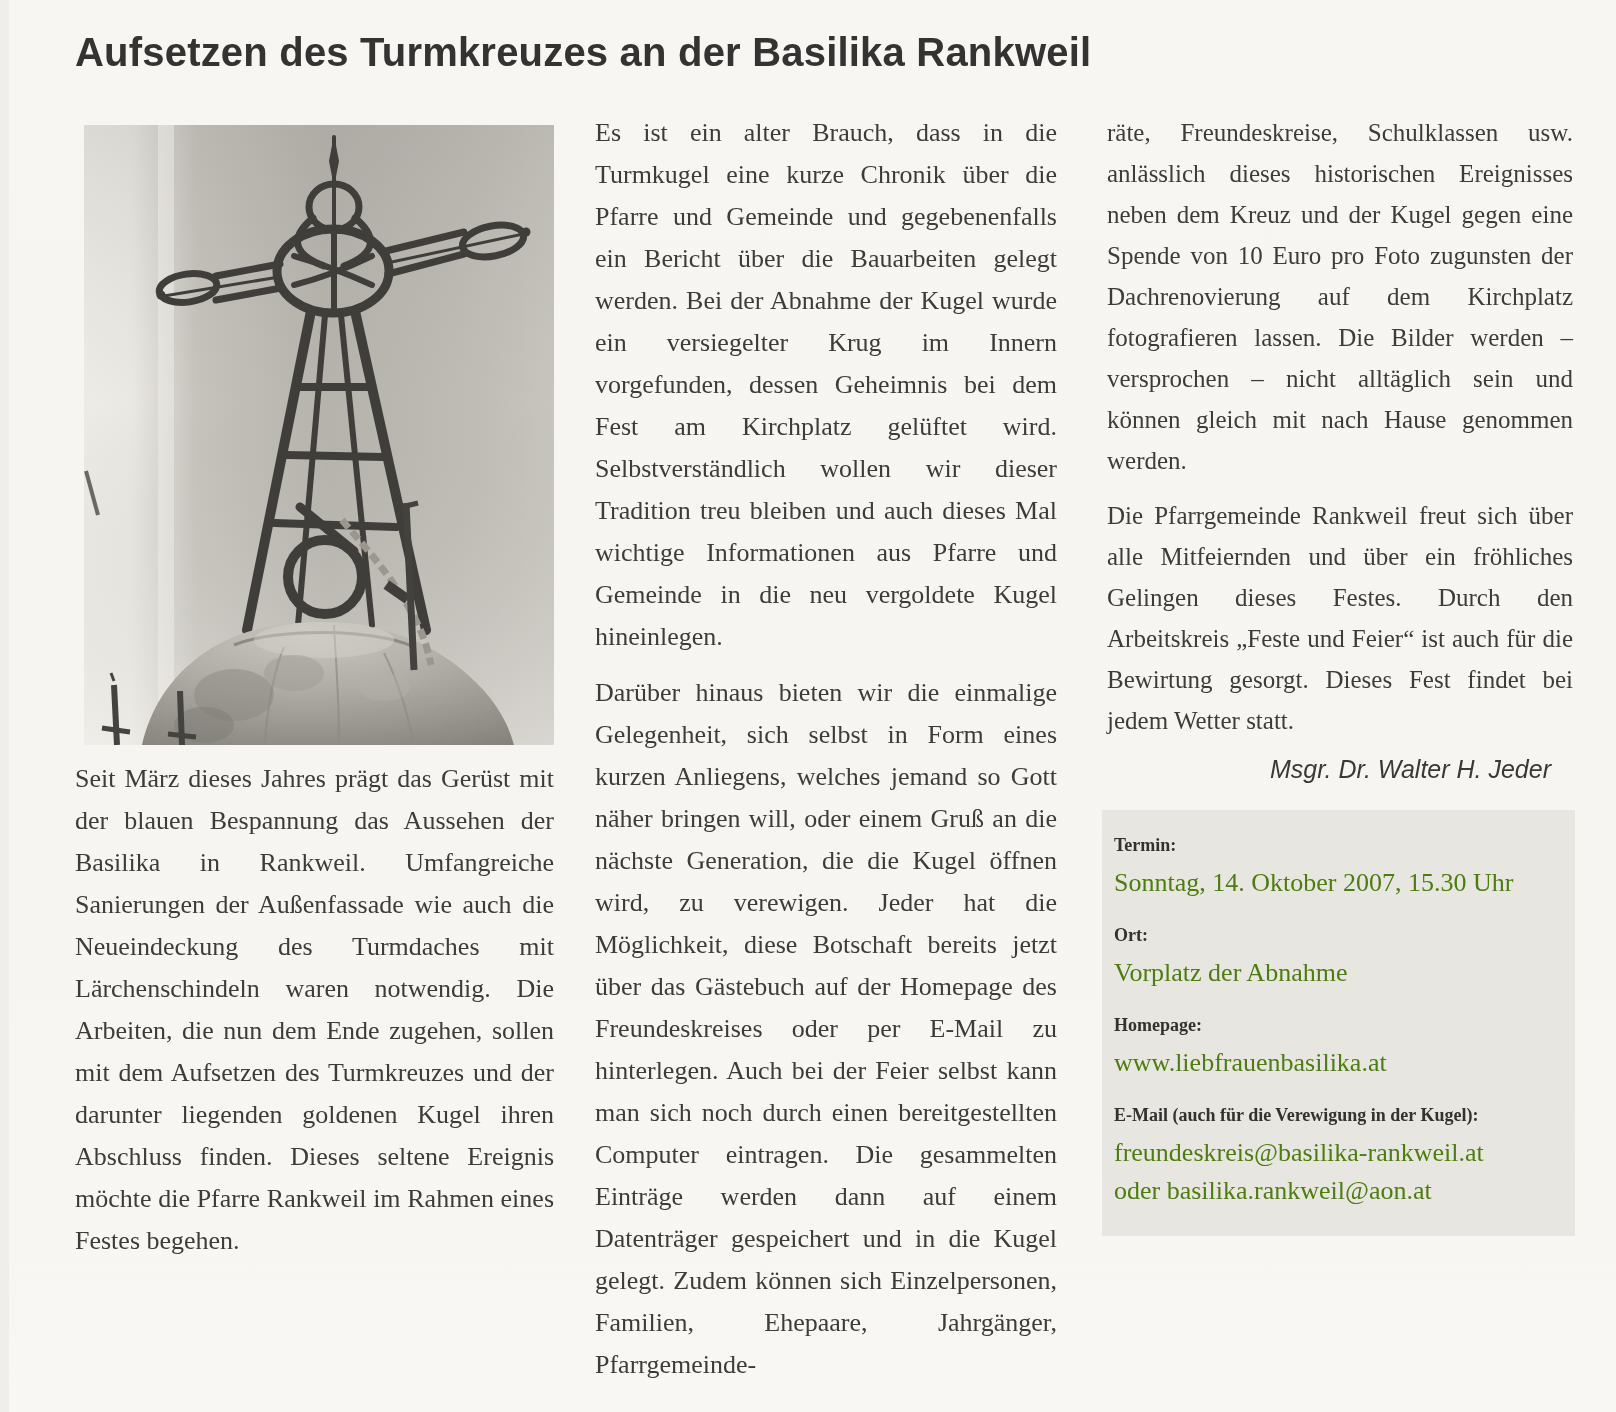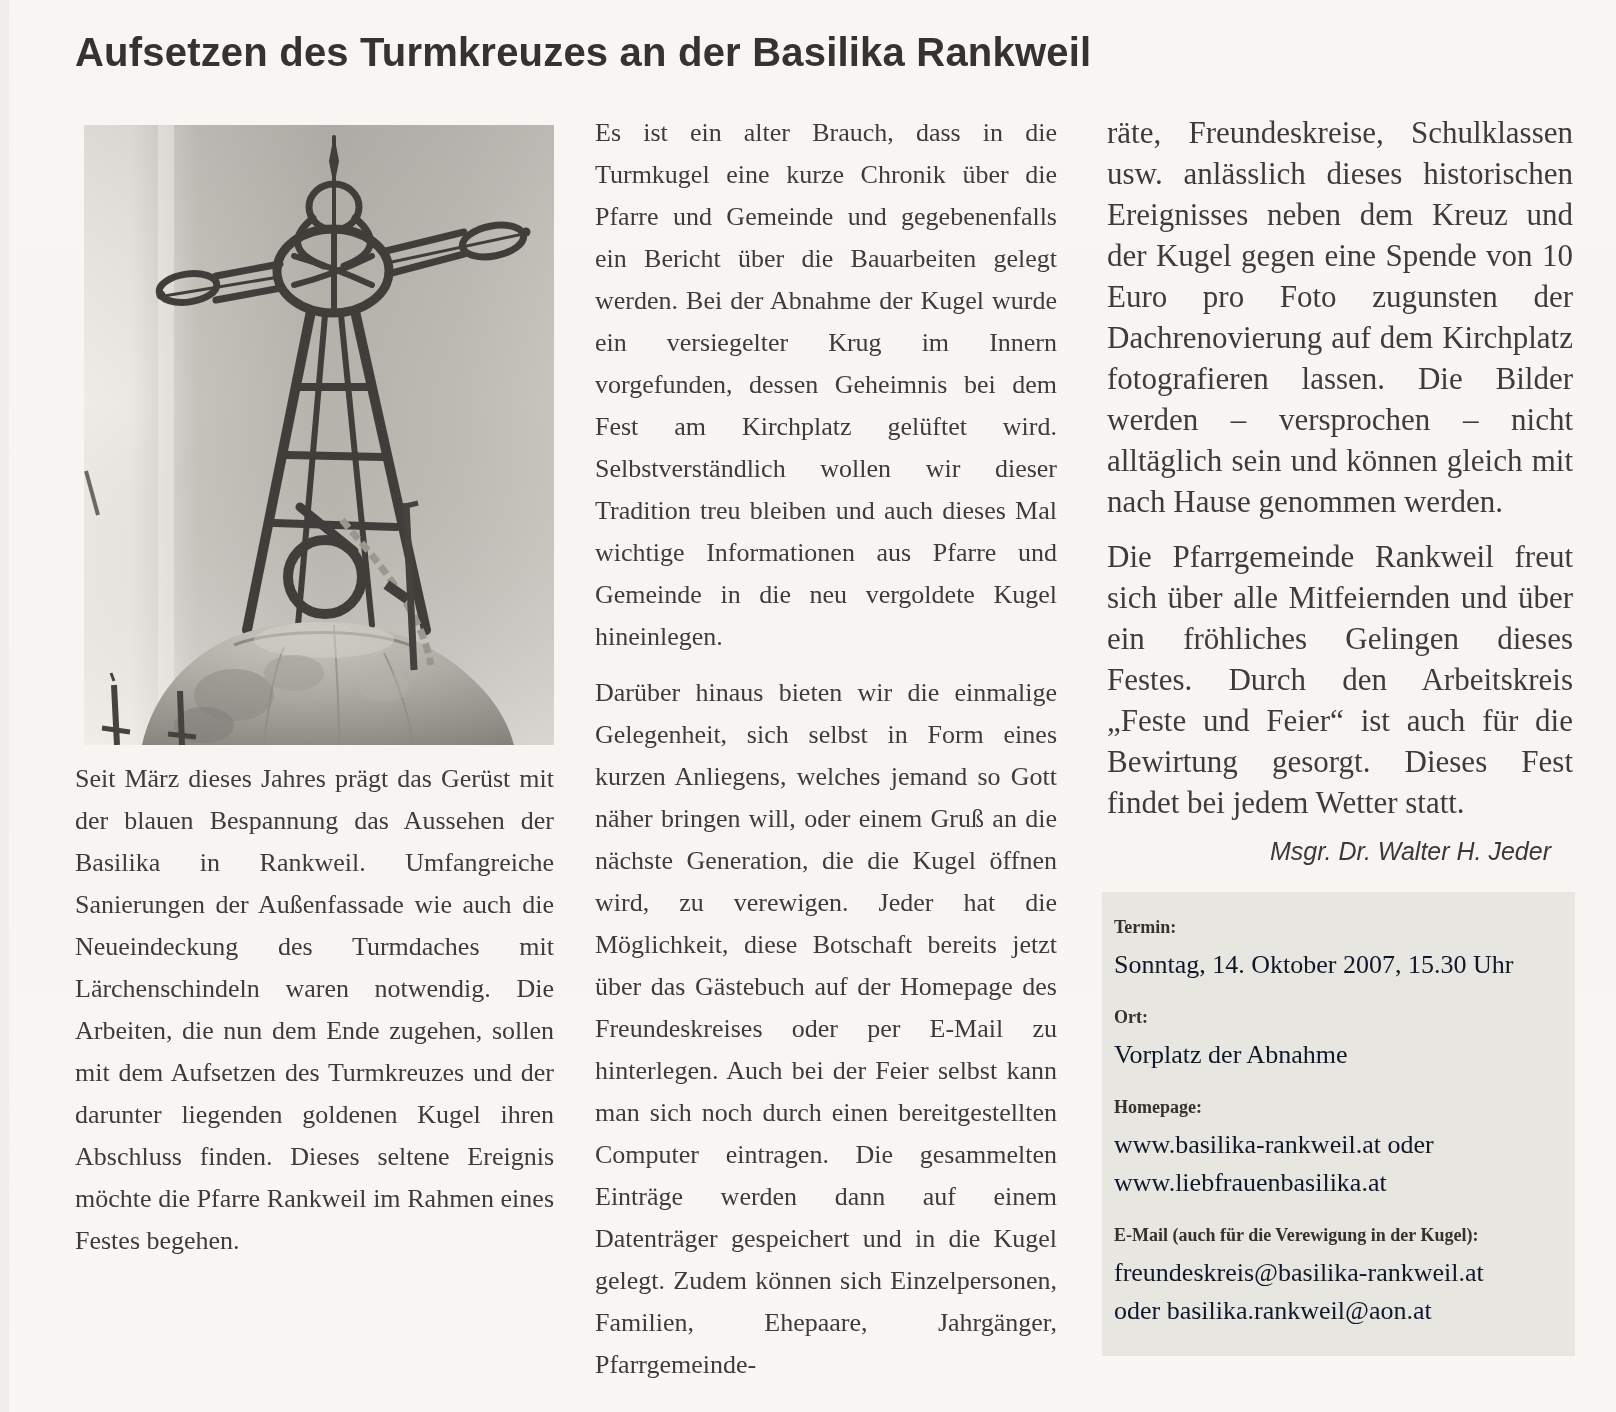--- a/index.html
+++ b/index.html
@@ -31,21 +31,21 @@
     font-size:26px;
     line-height:42px;
     text-align:justify;
     hyphens:auto;-webkit-hyphens:auto;
     color:#3d3c3a;
   }
   .col p + p{margin-top:14px;}
   .col1{left:66px;top:758px;width:479px;}
   .col2{left:586px;top:112px;width:462px;}
   .col3{left:1098px;top:112px;width:466px;}
-  .col3 p{font-size:31px;line-height:41px;}
+  .col3 p{font-size:25px;line-height:41px;}
   .photo{
     position:absolute;left:75px;top:125px;width:470px;height:620px;
     overflow:hidden;
   }
   .photo svg{display:block;width:470px;height:620px;}
   .author{
     margin-top:14px;
     padding-right:22px;
     text-align:right;
     font-family:"Liberation Sans", sans-serif;
@@ -65,21 +65,21 @@
   .infobox .entry:last-child{margin-bottom:0;}
   .infobox .label{
     font-weight:bold;
     font-size:18px;
     line-height:38px;
     color:#33322f;
   }
   .infobox .value{
     font-size:26px;
     line-height:38px;
-    color:#0f172a;
+    color:#4d7c0f;
   }
 </style>
 </head>
 <body>
 
 <div class="page">
 
   <h1 class="title">Aufsetzen des Turmkreuzes an der Basilika Rankweil</h1>
 
   <div class="photo">
@@ -192,21 +192,20 @@
       <div class="entry">
         <div class="label">Termin:</div>
         <div class="value">Sonntag, 14. Oktober 2007, 15.30 Uhr</div>
       </div>
       <div class="entry">
         <div class="label">Ort:</div>
         <div class="value">Vorplatz der Abnahme</div>
       </div>
       <div class="entry">
         <div class="label">Homepage:</div>
-        <div class="value">www.basilika-rankweil.at oder</div>
         <div class="value">www.liebfrauenbasilika.at</div>
       </div>
       <div class="entry">
         <div class="label">E-Mail (auch für die Verewigung in der Kugel):</div>
         <div class="value">freundeskreis@basilika-rankweil.at</div>
         <div class="value">oder basilika.rankweil@aon.at</div>
       </div>
     </div>
   </div>
 

